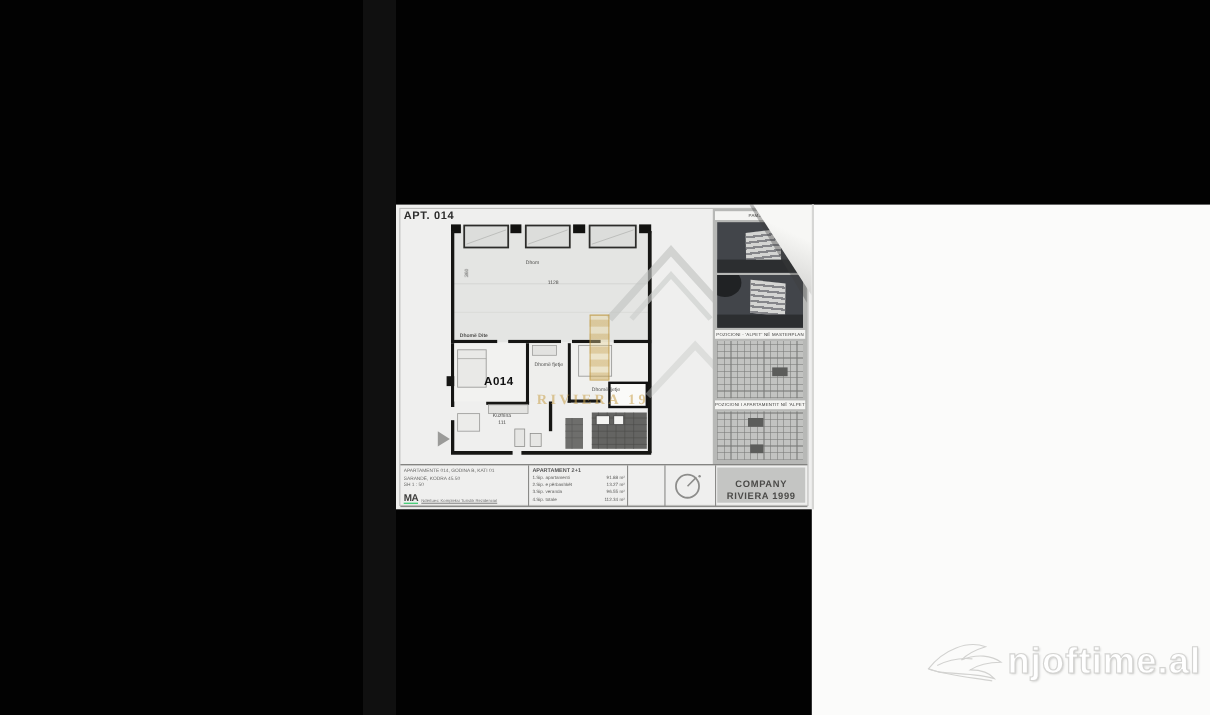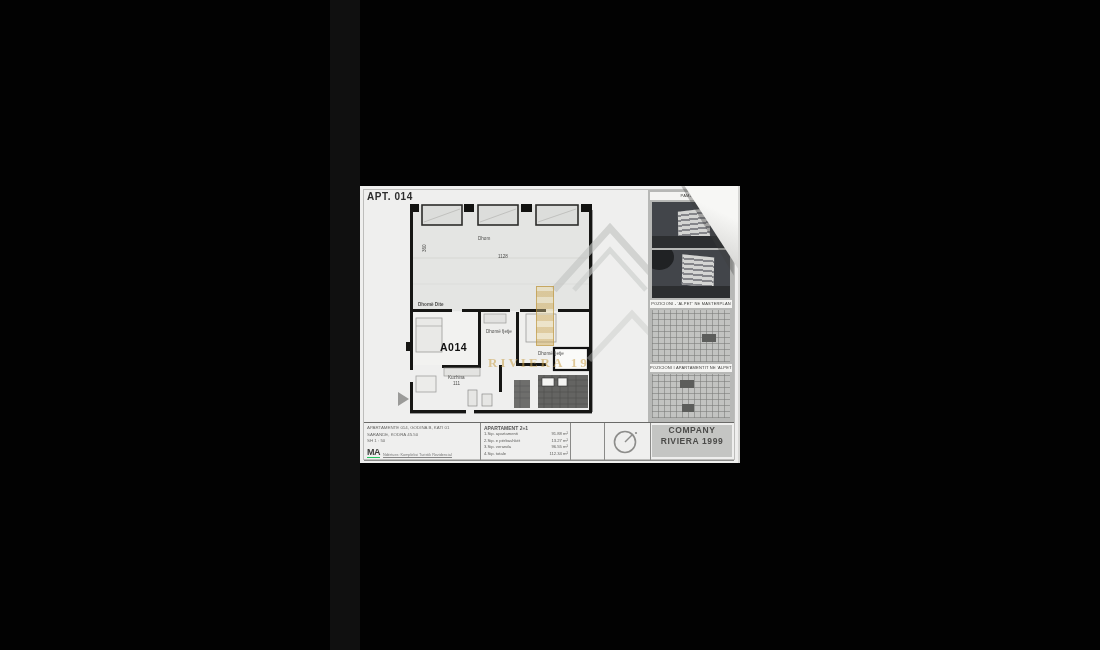--- a/index.html
+++ b/index.html
@@ -64,34 +64,46 @@
   .tb-line{font-size:4.4px;color:#6b6b69;filter:blur(.35px);white-space:nowrap;overflow:hidden;line-height:1.5;}
   .logo-row{position:absolute;left:3px;top:24px;display:flex;align-items:flex-end;gap:3px;}
   .logo-ma{font-size:9px;font-weight:bold;color:#3c3c3a;letter-spacing:-.5px;border-bottom:1px solid #22c55e;}
   .logo-sub{font-size:3.8px;color:#777;filter:blur(.35px);white-space:nowrap;border-bottom:1px solid #888;}
   .tb-areas{position:absolute;left:120px;top:2px;width:84px;}
   .areas-h{font-size:5px;font-weight:bold;color:#555;filter:blur(.3px);}
   .arow{display:flex;justify-content:space-between;font-size:4.2px;color:#5e5e5c;filter:blur(.3px);
         line-height:1.55;}
   .stamp{position:absolute;left:248px;top:4px;width:28px;height:28px;}
   .tb-co{position:absolute;left:288px;top:2px;width:80px;height:32px;background:#c4c5c3;
-         display:flex;flex-direction:column;justify-content:flex-start;align-items:center;}
+         display:flex;flex-direction:column;justify-content:flex-end;align-items:center;}
   .co-line{font-size:8.5px;font-weight:bold;color:#4b4b49;letter-spacing:.6px;filter:blur(.25px);line-height:1.3;}
   
   .wm{right:8px;top:392px;display:flex;align-items:center;gap:2px;}
   .wm-text{font-size:33px;font-weight:bold;color:#ffffff;letter-spacing:1px;
            -webkit-text-stroke:1px #d4d4d2;text-shadow:1px 1px 2px #c9c9c7;}
 </style>
 </head>
 <body>
 
 <div class="stage">
 
   <div class="abs edge-col"></div>
 
+  <div class="abs white-panel">
+    <div class="abs wm">
+      <svg width="74" height="46" viewBox="0 0 74 46">
+        <g fill="none" stroke="#d2d2d0" stroke-width="1">
+          <path d="M4 30 C18 12 40 4 56 10 C46 13 38 18 34 22 C48 16 62 18 70 24 C58 24 48 27 42 31 C52 31 60 34 64 39 C50 34 30 35 14 33 C10 32 6 31 4 30 Z"></path>
+          <path d="M4 30 C20 36 44 38 62 41"></path>
+          <path d="M12 27 C22 22 34 20 44 21"></path>
+        </g>
+      </svg>
+      <span class="wm-text">njoftime.al</span>
+    </div>
+  </div>
 
   <div class="abs doc">
     <div class="doc-frame"></div>
 
     <div class="abs apt-title">APT. 014</div>
 
     <div class="abs plan-wrap">
       <svg width="196" height="218" viewBox="0 0 196 218">
 
         <rect x="8" y="5" width="182" height="106" fill="#e4e5e3"></rect>

